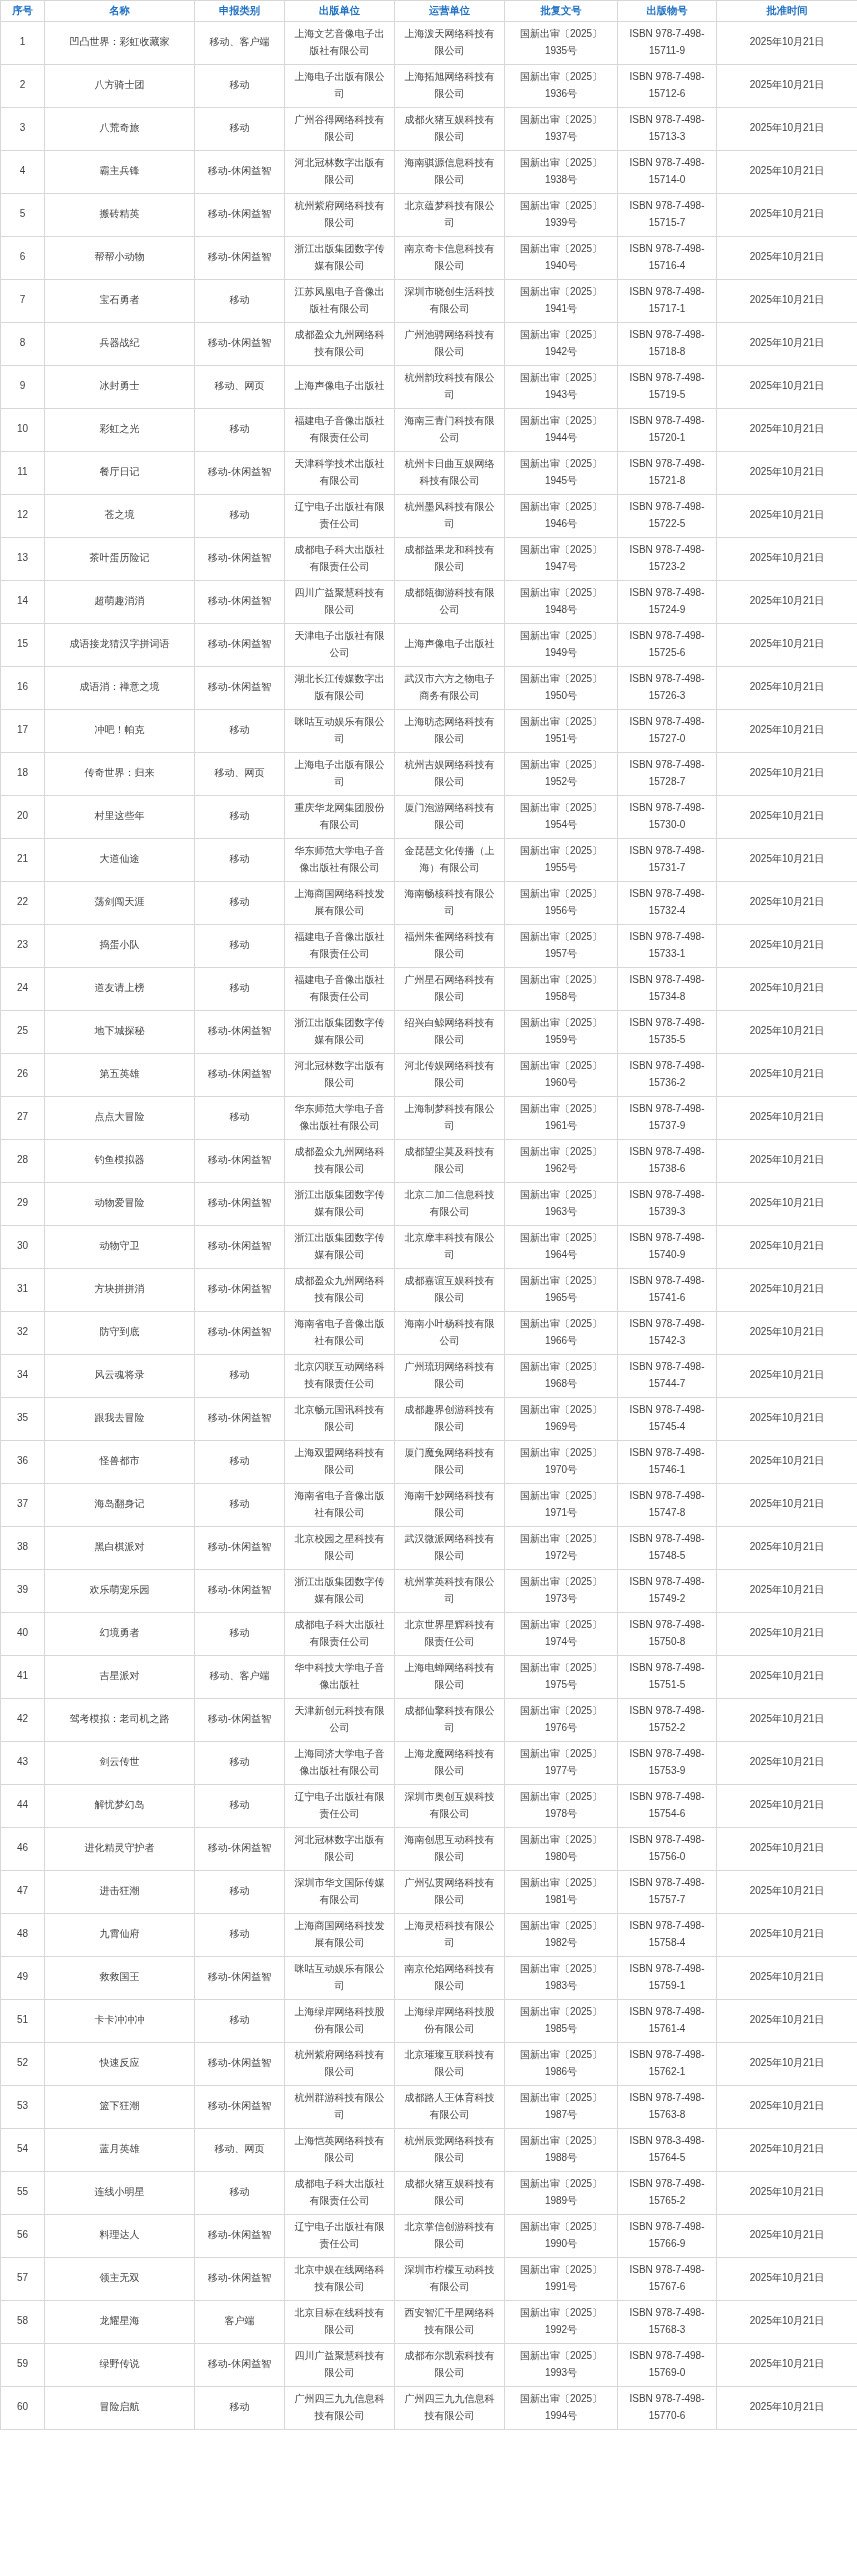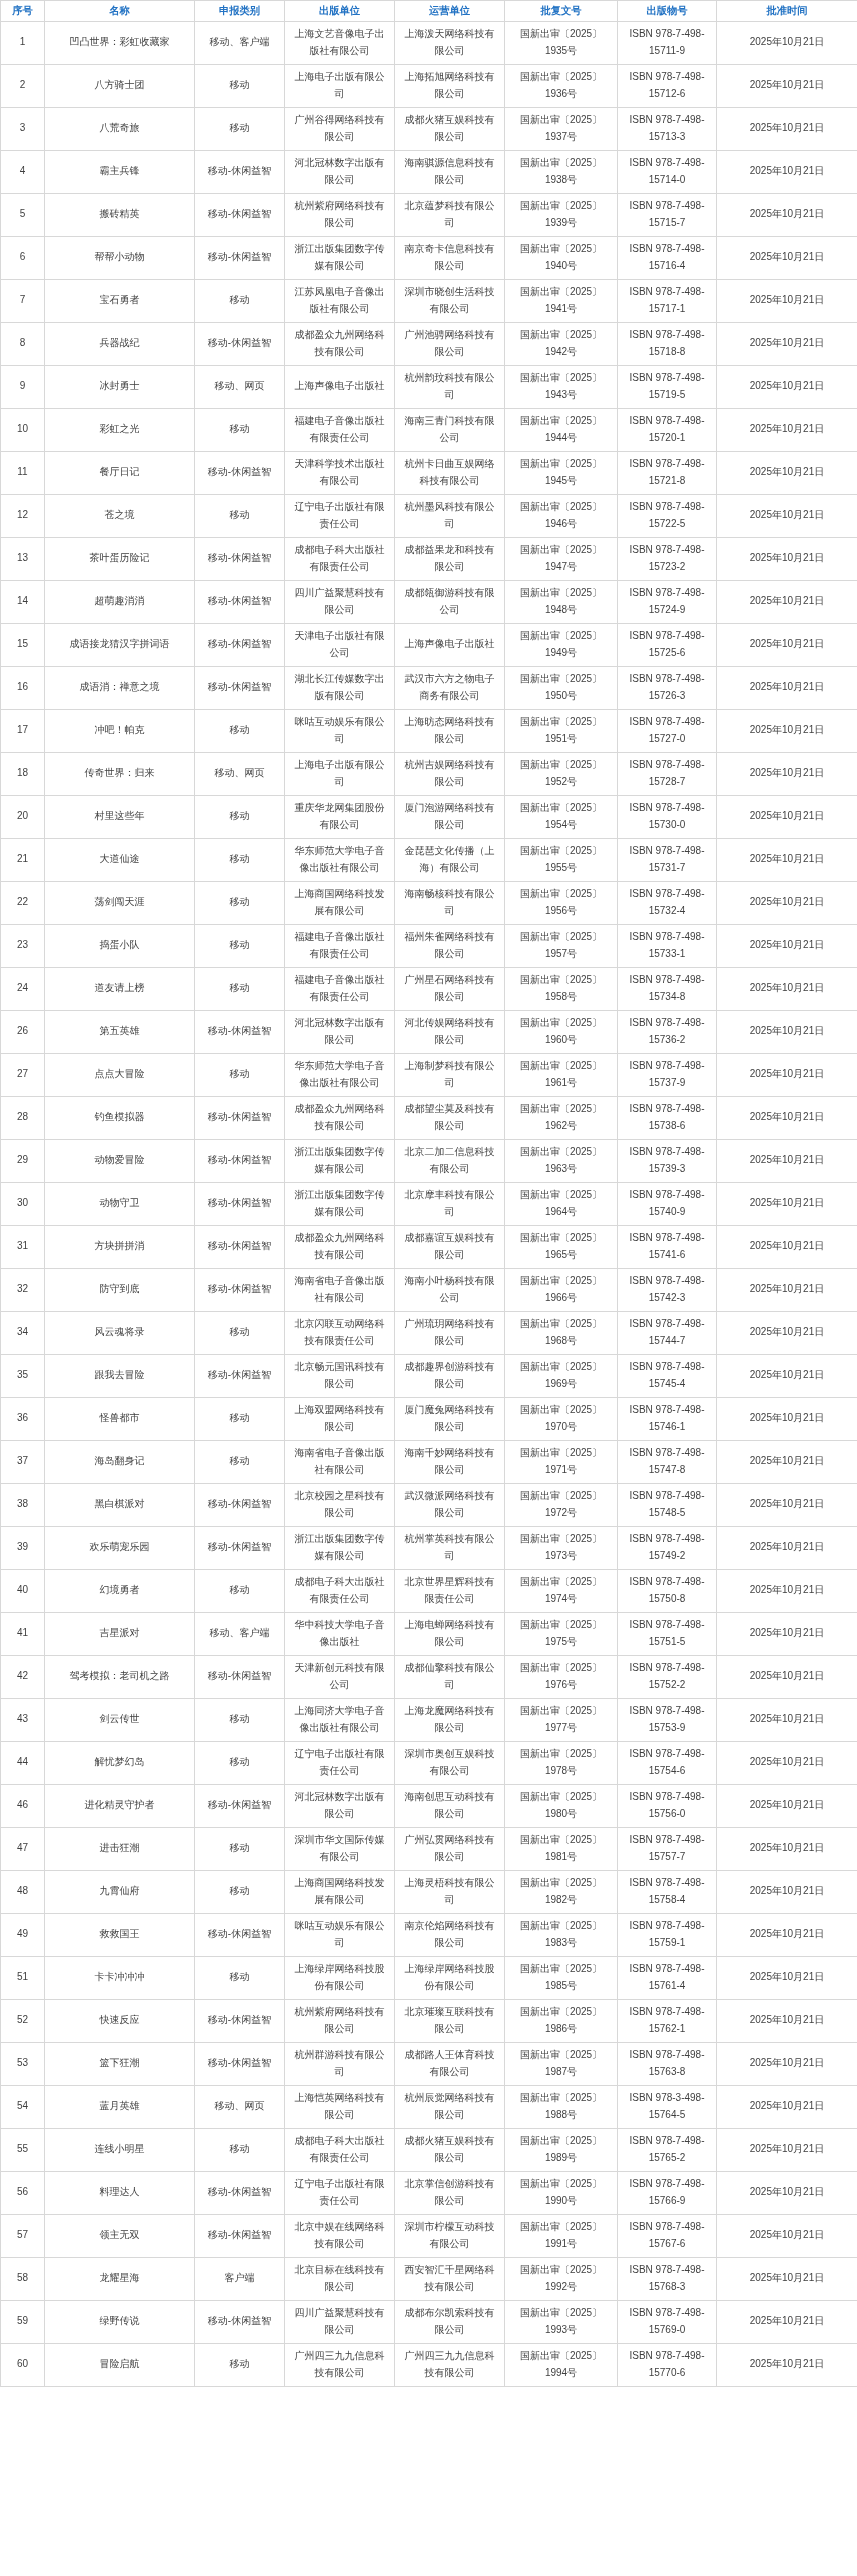--- a/index.html
+++ b/index.html
@@ -298,20 +298,30 @@
     <td>24</td>
     <td>道友请上榜</td>
     <td>移动</td>
     <td>福建电子音像出版社有限责任公司</td>
     <td>广州星石网络科技有限公司</td>
     <td>国新出审〔2025〕1958号</td>
     <td>ISBN 978-7-498-15734-8</td>
     <td>2025年10月21日</td>
   </tr>
         <tr>
+    <td>25</td>
+    <td>地下城探秘</td>
+    <td>移动-休闲益智</td>
+    <td>浙江出版集团数字传媒有限公司</td>
+    <td>绍兴白鲸网络科技有限公司</td>
+    <td>国新出审〔2025〕1959号</td>
+    <td>ISBN 978-7-498-15735-5</td>
+    <td>2025年10月21日</td>
+  </tr>
+        <tr>
     <td>26</td>
     <td>第五英雄</td>
     <td>移动-休闲益智</td>
     <td>河北冠林数字出版有限公司</td>
     <td>河北传娱网络科技有限公司</td>
     <td>国新出审〔2025〕1960号</td>
     <td>ISBN 978-7-498-15736-2</td>
     <td>2025年10月21日</td>
   </tr>
         <tr>

